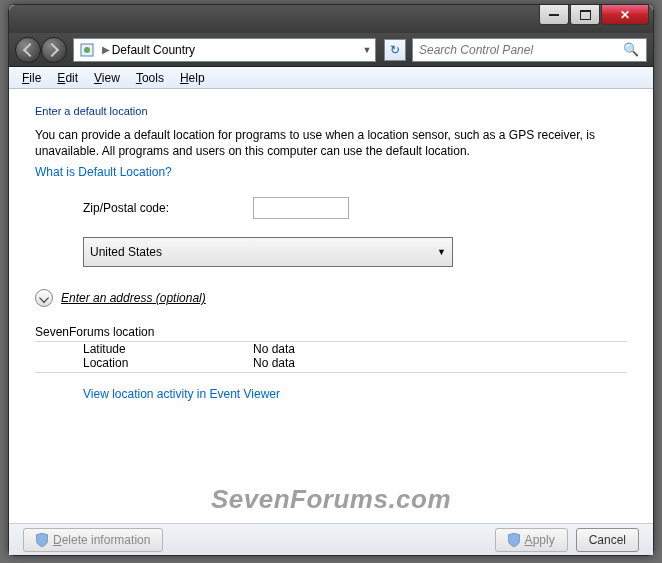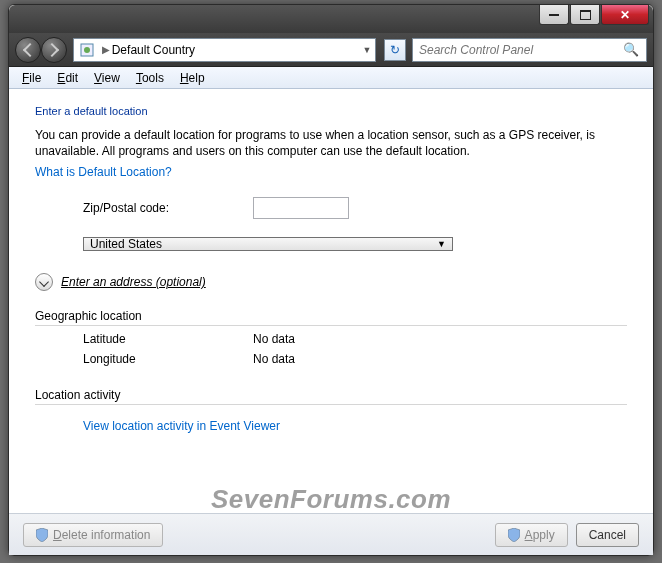--- a/index.html
+++ b/index.html
@@ -56,35 +56,35 @@
 
 
 .content { flex:1; background:#fff; padding: 12px 26px 0 26px; color:#000; font-size:12px; overflow:hidden; }
 .heading { color:#003399; font-size:11px; font-weight:400; margin: 4px 0 10px; }
 .desc { color:#000; line-height:1.35; margin-bottom:6px; }
 .link { color:#0066cc; cursor:pointer; }
 
 .formrow { display:flex; align-items:center; margin-top:18px; padding-left:48px; }
 .formlabel { width:170px; }
 .textinput { width:96px; height:22px; border:1px solid #abadb3; background:#fff; padding:0 4px; font-size:12px; }
-.selectbox { flex:1; max-width:370px; height:14px; border:1px solid #707070; background:linear-gradient(#f7f7f7,#e3e3e3); padding:0 6px; font-size:12px; display:flex; align-items:center; justify-content:space-between; }
+.selectbox { flex:1; max-width:370px; height:30px; border:1px solid #707070; background:linear-gradient(#f7f7f7,#e3e3e3); padding:0 6px; font-size:12px; display:flex; align-items:center; justify-content:space-between; }
 .selectbox .tri { font-size:9px; color:#000; }
 
 .expander { display:flex; align-items:center; gap:8px; margin-top:22px;font-style:italic; }
 .expbtn { width:18px; height:18px; border-radius:50%; border:1px solid #888; background:linear-gradient(#fff,#ddd); position:relative; }
 .expbtn::after { content:""; position:absolute; left:50%; top:45%; width:6px; height:6px; border-left:1.5px solid #333; border-bottom:1.5px solid #333; transform:translate(-50%,-50%) rotate(-45deg); }
 .expander .lbl { text-decoration:underline; }
 
 .section-title { margin-top:18px; color:#000; }
 .divider { border:none; border-top:1px solid #d6d6d6; margin-top:2px; }
-.kvrow { display:flex; padding-left:48px; margin-top:6px; }
+.kvrow { display:flex; padding-left:48px; margin-top:0; }
 .kvrow .k { width:170px; }
 
 
-.bottombar { height:42px; background:linear-gradient(#f1f3f6,#e3e7ee); border-top:1px solid #c8cfd8;
+.bottombar { height:32px; background:linear-gradient(#f1f3f6,#e3e7ee); border-top:1px solid #c8cfd8;
   display:flex; align-items:center; padding:0 14px; gap:8px; }
 .spacer { flex:1; }
 .btn { height:24px; padding:0 12px; border:1px solid #8e8f8f; background:linear-gradient(#f7f7f7,#e2e2e2); border-radius:3px;
   display:flex; align-items:center; gap:5px; font-size:12px; color:#333; }
 .btn.disabled { color:#888; border-color:#b5b5b5; }
 .shield { width:12px; height:14px; }
 .btn .ul { text-decoration:underline; }
 
 .watermark { position:absolute; left:50%; top:484px; transform:translateX(-50%); font-size:26px; font-weight:bold;
   font-style:italic; color:rgba(80,80,80,.55); pointer-events:none; letter-spacing:.5px; }
@@ -147,32 +147,31 @@
         <span>United States</span>
         <span class="tri">▼</span>
       </div>
     </div>
 
     <div class="expander">
       <div class="expbtn"></div>
       <span class="lbl">Enter an address (optional)</span>
     </div>
 
-    <div class="section-title">Geographic location</div>
+    <div class="section-title">SevenForums location</div>
     <hr class="divider">
     <div class="kvrow">
       <div class="k">Latitude</div>
       <div>No data</div>
     </div>
     <div class="kvrow">
-      <div class="k">Longitude</div>
+      <div class="k">Location</div>
       <div>No data</div>
     </div>
 
-    <div class="section-title" style="margin-top:22px">Location activity</div>
     <hr class="divider">
     <div style="padding-left:48px; margin-top:14px;">
       <span class="link">View location activity in Event Viewer</span>
     </div>
   </div>
 
   <div class="bottombar">
     <div class="btn disabled">
       <svg class="shield" viewBox="0 0 12 14">
           <path d="M6 0 L12 2 V7 C12 11 6 14 6 14 C6 14 0 11 0 7 V2 Z" fill="#8ab4e8" stroke="#567" stroke-width=".5"></path>

